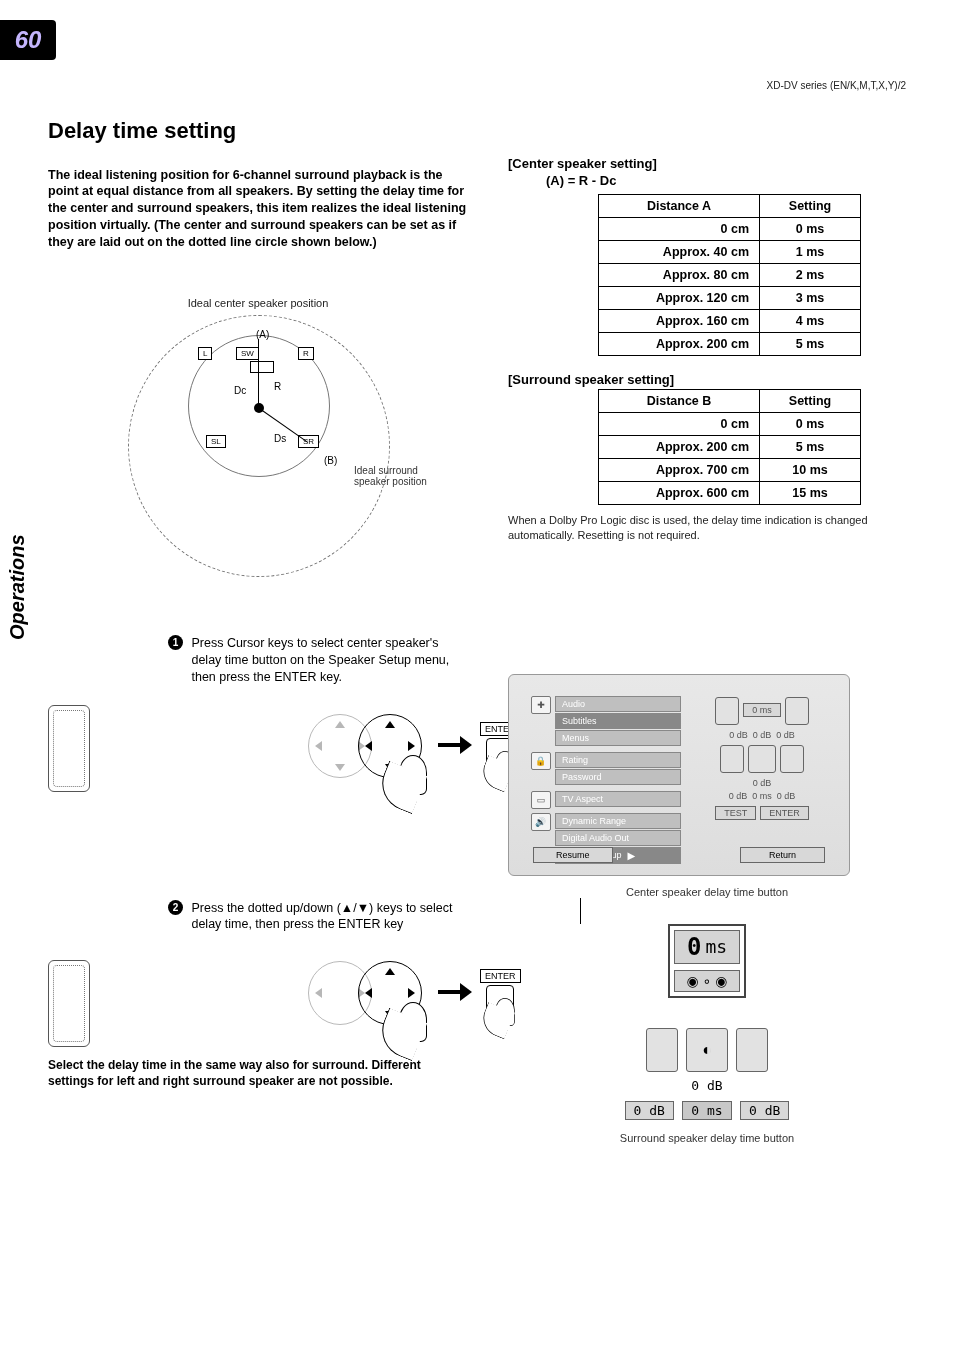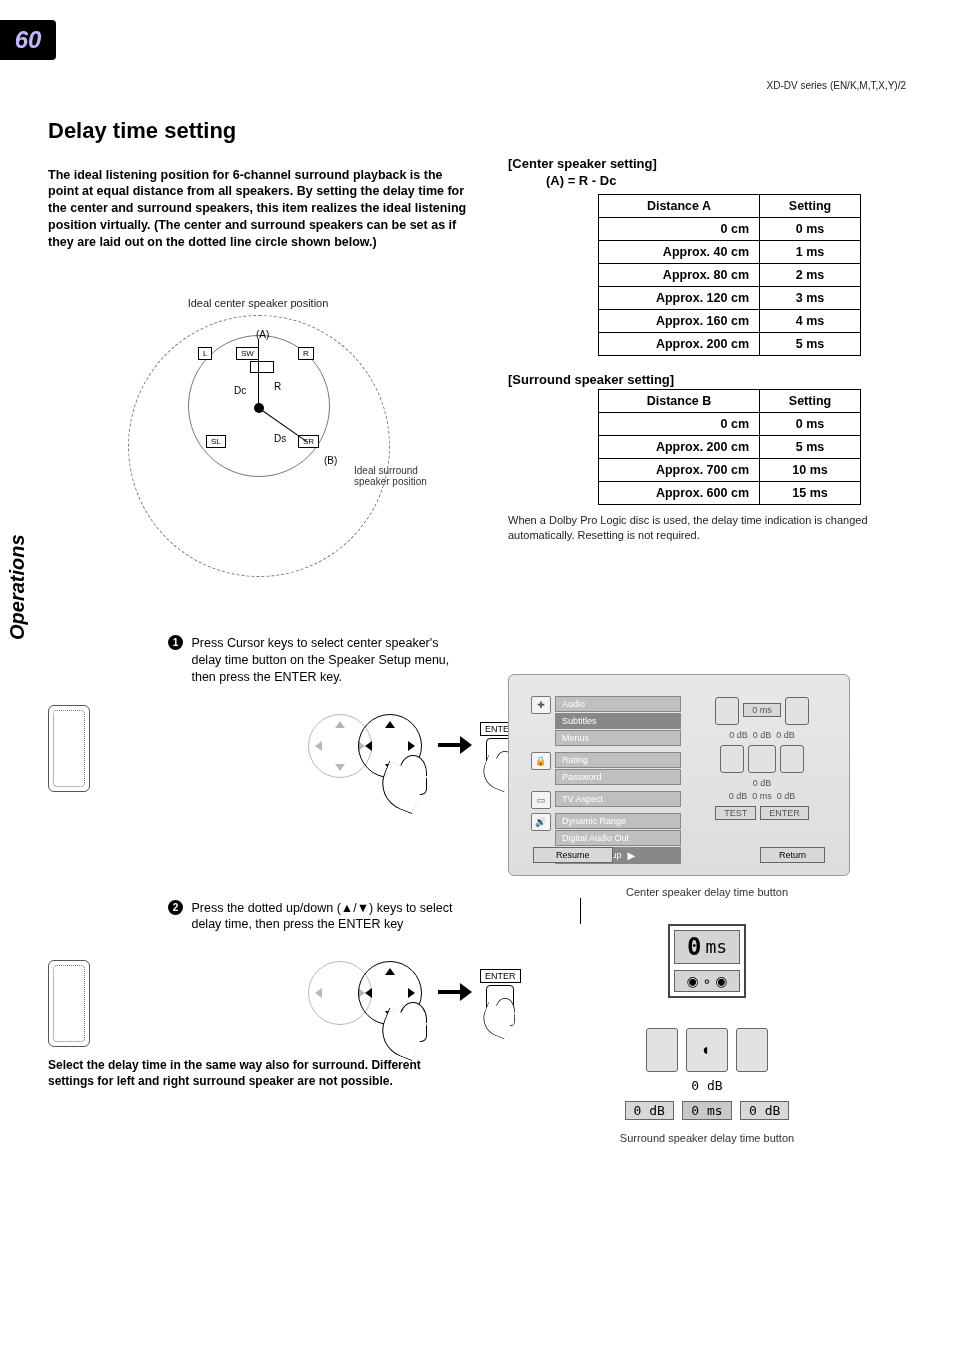--- a/index.html
+++ b/index.html
@@ -253,21 +253,21 @@
         <div class="ss-right">
           <div class="mini-row"><span class="mini-spk"></span><span class="mini-btn">0 ms</span><span class="mini-spk"></span></div>
           <div class="mini-row"><span>0 dB</span>&nbsp;&nbsp;<span>0 dB</span>&nbsp;&nbsp;<span>0 dB</span></div>
           <div class="mini-row"><span class="mini-spk"></span><span class="mini-spk" style="width:26px"></span><span class="mini-spk"></span></div>
           <div class="mini-row"><span>0 dB</span></div>
           <div class="mini-row"><span>0 dB</span>&nbsp;&nbsp;<span>0 ms</span>&nbsp;&nbsp;<span>0 dB</span></div>
           <div class="mini-row"><span class="mini-btn">TEST</span><span class="mini-btn">ENTER</span></div>
         </div>
         <div class="ss-bottom">
           <span class="mini-btn" style="padding:2px 22px">Resume</span>
-          <span class="mini-btn" style="padding:2px 18px">Return</span>
+          <span class="mini-btn" style="padding:2px 28px">Return</span>
         </div>
       </div>
       <div class="caption" style="text-align:center">Center speaker delay time button</div>
       <div class="leader"></div>
       <div style="text-align:center">
         <div class="closeup">
           <div class="big">
               <span style="font-size:24px;font-weight:bold">0</span>
               <span>ms</span>
             </div>

